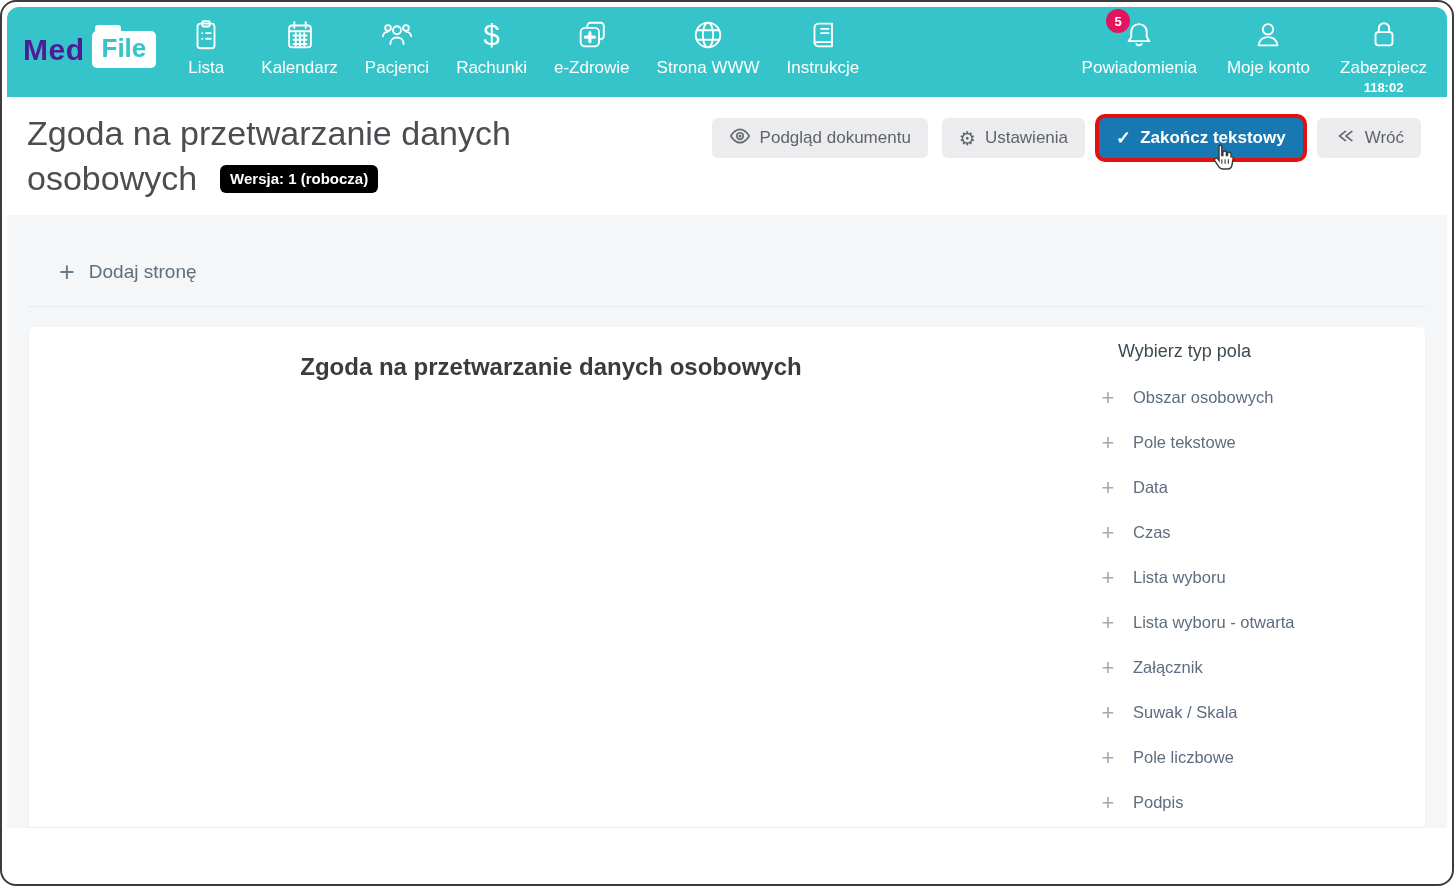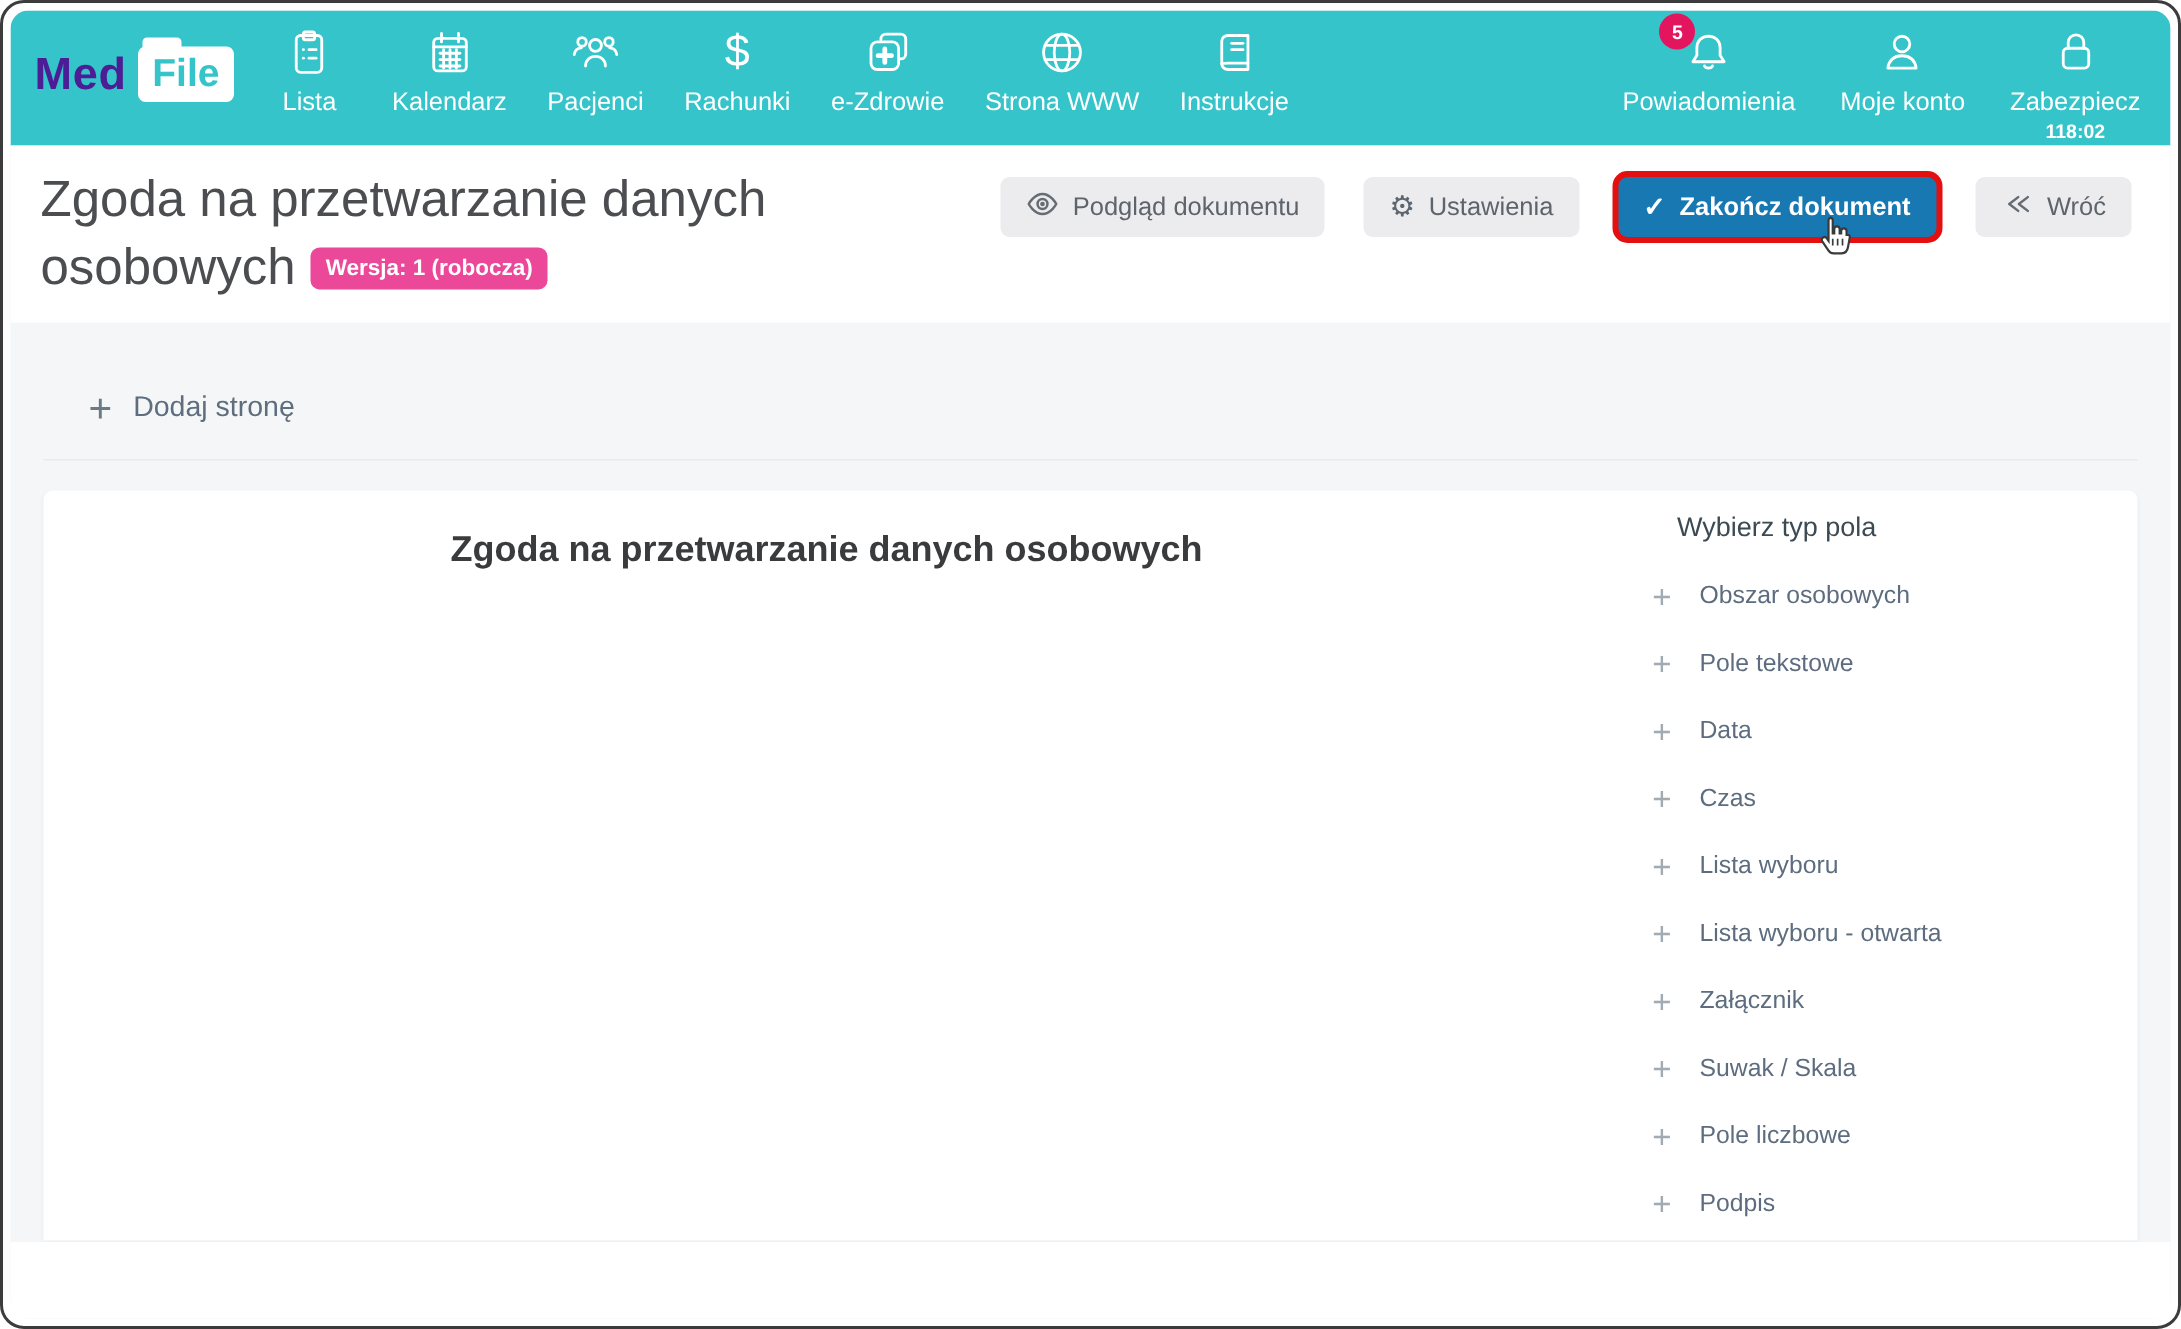--- a/index.html
+++ b/index.html
@@ -20,22 +20,22 @@
   .nav-icon { height:38px; display:flex; align-items:center; justify-content:center; position:relative; }
   .nav-icon svg { stroke:#fff; fill:none; stroke-width:2; stroke-linecap:round; stroke-linejoin:round; }
   .nav-label { font-size:17px; margin-top:4px; white-space:nowrap; }
   .nav-timer { font-size:13px; font-weight:bold; margin-top:2px;text-align:right; }
   .dollar-glyph { font-size:30px; font-weight:400; line-height:34px; }
   .badge { position:absolute; top:-7px; left:-16px; background:#e4155f; color:#fff; width:24px; height:24px; border-radius:50%; font-size:13px; font-weight:bold; display:flex; align-items:center; justify-content:center; }
 
   
   .header { background:#fff; padding:14px 26px 0 20px; height:118px; display:flex; justify-content:space-between; flex-shrink:0; }
   .page-title { font-size:34px; font-weight:400; color:#4b4d50; line-height:1.33; max-width:640px; }
-  .version-badge { display:inline-block; background:#ec4899; color:#fff; font-size:15px; font-weight:bold; padding:4px 10px; border-radius:6px; vertical-align:6px; margin-left:10px; white-space:nowrap; }
-  .header-buttons { display:flex; gap:26px; align-items:flex-start; margin-top:7px; }
+  .version-badge { display:inline-block; background:#000000; color:#fff; font-size:15px; font-weight:bold; padding:4px 10px; border-radius:6px; vertical-align:6px; margin-left:23px; white-space:nowrap; }
+  .header-buttons { display:flex; gap:14px; align-items:flex-start; margin-top:7px; }
   .btn { display:inline-flex; align-items:center; gap:9px; height:40px; padding:0 17px; background:#ececee; border:none; border-radius:6px; font-size:17px; color:#5d646c; font-family:inherit; cursor:pointer; white-space:nowrap; }
   .btn svg { stroke:#666c73; fill:none; stroke-width:1.8; stroke-linecap:round; stroke-linejoin:round; }
   .btn .gear-glyph { font-size:19px; color:#5c6670; line-height:1; }
   .btn-primary { background:#1878b2; color:#fff; font-weight:bold; box-shadow:0 0 0 4px #e40f0f; }
   .btn-primary .check-glyph { font-size:18px; font-weight:bold; }
 
   
   .content { flex:1; padding:0 22px; overflow:hidden; }
   .addpage { display:inline-flex; align-items:center; gap:14px; margin:40px 0 0 30px; color:#5e6e7e; font-size:19px; cursor:pointer; height:34px; }
   .addpage .plus-lg { font-size:27px; font-weight:300; color:#6b7b86; line-height:1; }
@@ -198,21 +198,21 @@
               </svg>
           </span>
           <span>Podgląd dokumentu</span>
         </button>
         <button class="btn">
           <span class="gear-glyph">⚙</span>
           <span>Ustawienia</span>
         </button>
         <button class="btn btn-primary">
           <span class="check-glyph">✓</span>
-          <span>Zakończ dokument</span>
+          <span>Zakończ tekstowy</span>
         </button>
         <button class="btn">
           <span>
             <svg width="22" height="22" viewBox="0 0 24 24">
                 <path d="M12.5 7 6 12l6.5 5"></path>
                 <path d="M19.5 7 13 12l6.5 5"></path>
               </svg>
           </span>
           <span>Wróć</span>
         </button>

